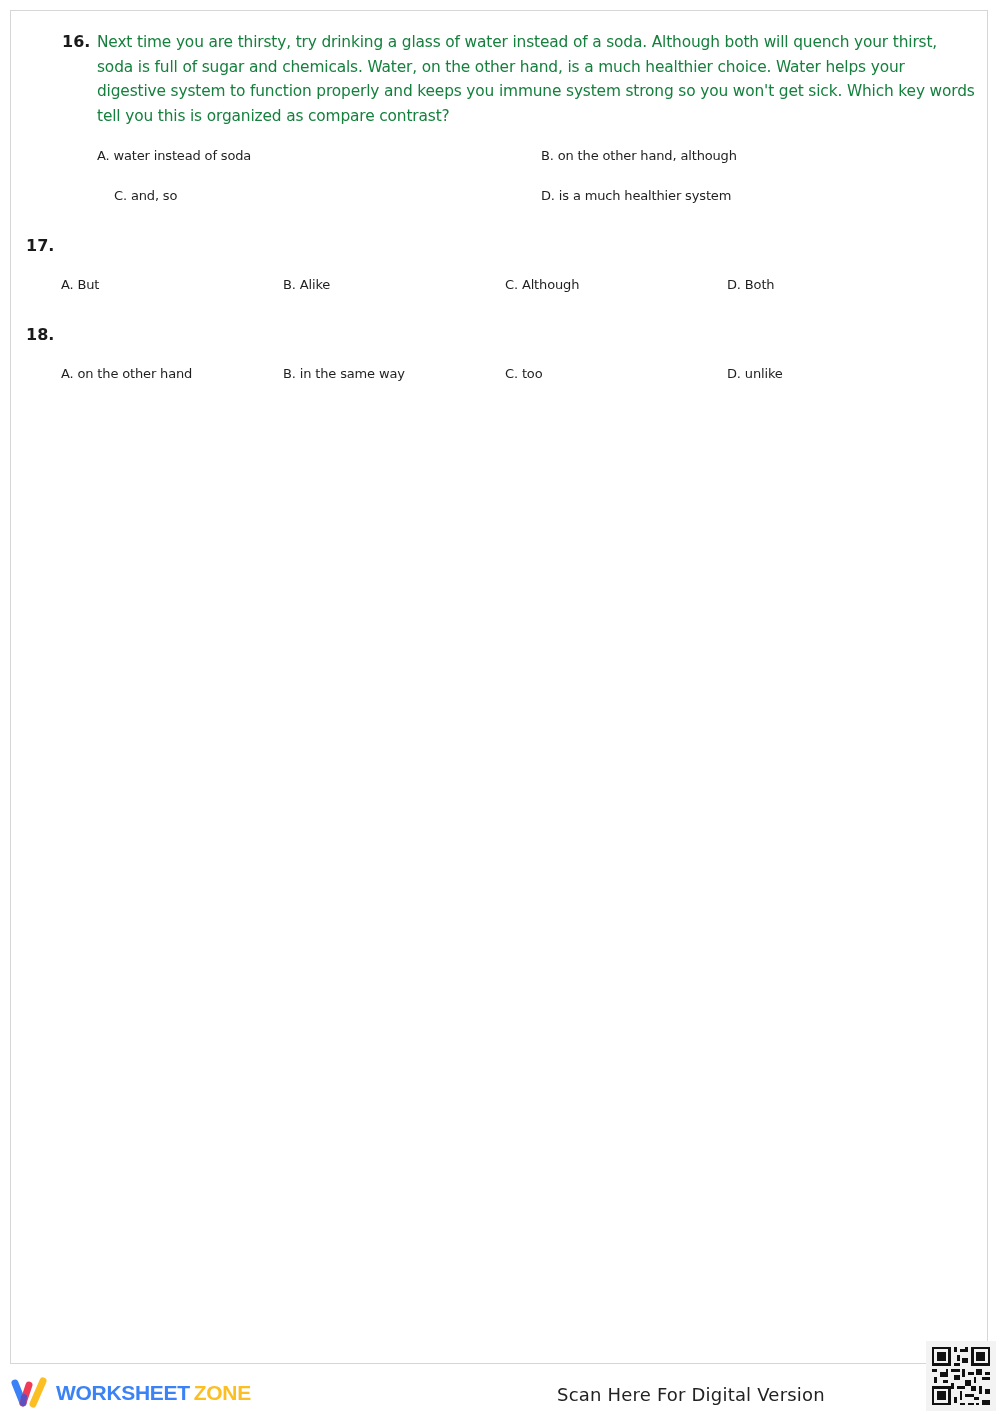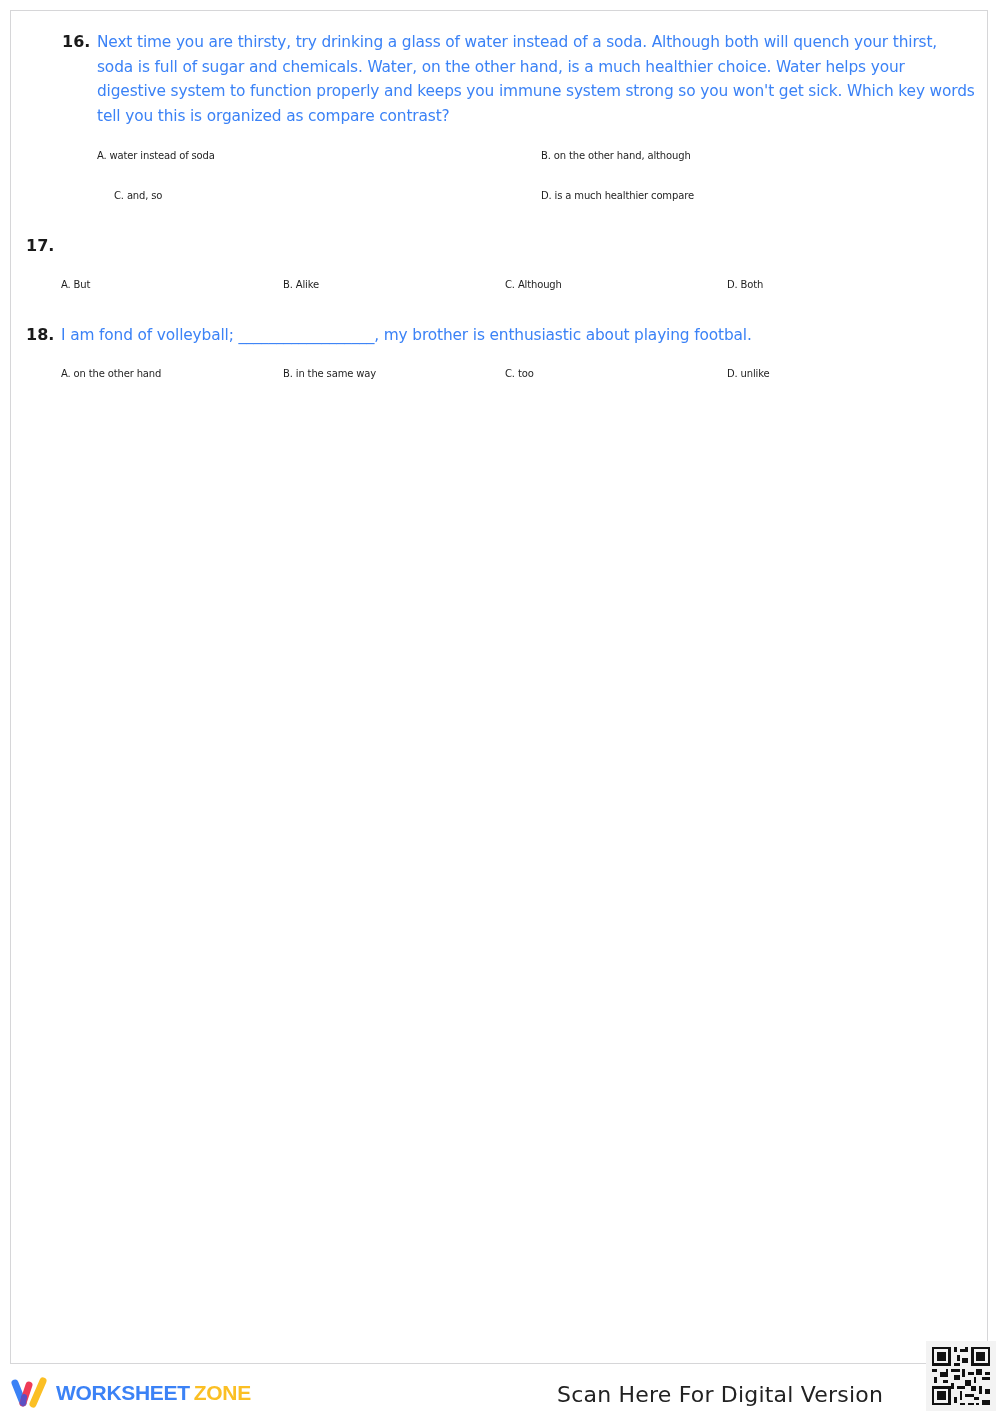--- a/index.html
+++ b/index.html
@@ -38,26 +38,26 @@
       line-height: 24.5px;
       color: #1a1a1a;
     }
     .q-text {
       position: absolute;
       left: 35px;
       top: 0;
       width: 880px;
       font-size: 15.4px;
       line-height: 24.5px;
-      color: #3b82f6;
+      color: #15803d;
       letter-spacing: -0.15px;
     }
     .option {
       position: absolute;
-      font-size: 10px;
+      font-size: 13px;
       line-height: 22px;
       color: #1f1f1f;
       white-space: nowrap;
       letter-spacing: -0.15px;
     }
 
     .footer-logo {
       position: absolute;
       left: 10px;
       top: 1375px;
@@ -78,21 +78,21 @@
       letter-spacing: -0.3px;
       line-height: 36px;
     }
     .logo-text .w { color: #3b82f6; }
     .logo-text .z { color: #fbbf24; margin-left: 4px; }
 
     .scan-text {
       position: absolute;
       left: 557px;
       top: 1377px;
-      font-size: 22px;
+      font-size: 18px;
       line-height: 36px;
       color: #222;
       letter-spacing: 0.2px;
       white-space: nowrap;
     }
     .qr {
       position: absolute;
       left: 926px;
       top: 1341px;
       width: 70px;
@@ -105,34 +105,33 @@
 <body>
 
 <div class="page-frame"></div>
 
 <div class="question" style="top:30px;height:180px;margin-left:36px;">
   <span class="q-number">16.</span>
   <div class="q-text">Next time you are thirsty, try drinking a glass of water instead of a soda. Although both will quench your thirst, soda is full of sugar and chemicals. Water, on the other hand, is a much healthier choice. Water helps your digestive system to function properly and keeps you immune system strong so you won't get sick. Which key words tell you this is organized as compare contrast?</div>
   <span class="option" style="left:35px;top:115px;">A. water instead of soda</span>
   <span class="option" style="left:479px;top:115px;">B. on the other hand, although</span>
   <span class="option" style="left:52px;top:155px;">C. and, so</span>
-  <span class="option" style="left:479px;top:155px;">D. is a much healthier compare</span>
+  <span class="option" style="left:479px;top:155px;">D. is a much healthier system</span>
 </div>
 
 <div class="question" style="top:234px;height:70px;text-decoration:underline;">
   <span class="q-number">17.</span>
   <span class="option" style="left:35px;top:40px;">A. But</span>
   <span class="option" style="left:257px;top:40px;">B. Alike</span>
   <span class="option" style="left:479px;top:40px;">C. Although</span>
   <span class="option" style="left:701px;top:40px;">D. Both</span>
 </div>
 
 <div class="question" style="top:323px;height:70px;">
   <span class="q-number">18.</span>
-  <div class="q-text">I am fond of volleyball; __________________, my brother is enthusiastic about playing footbal.</div>
   <span class="option" style="left:35px;top:40px;">A. on the other hand</span>
   <span class="option" style="left:257px;top:40px;">B. in the same way</span>
   <span class="option" style="left:479px;top:40px;">C. too</span>
   <span class="option" style="left:701px;top:40px;">D. unlike</span>
 </div>
 
 <div class="footer-logo">
   <span class="logo-mark">
     <svg width="40" height="36" viewBox="0 0 40 36">
       <line x1="5" y1="8" x2="13" y2="28" stroke="#3b82f6" stroke-width="7" stroke-linecap="round"></line>

